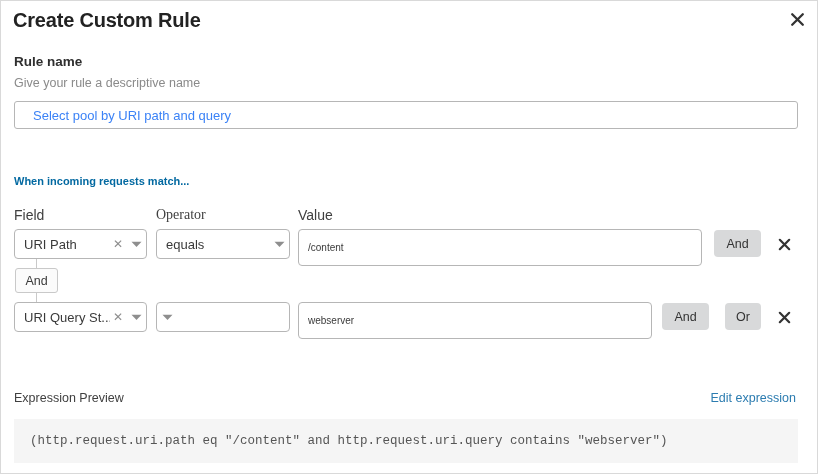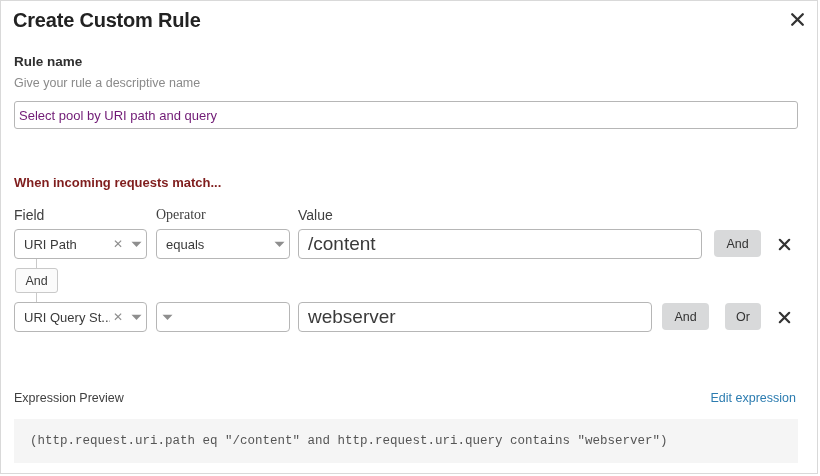--- a/index.html
+++ b/index.html
@@ -44,29 +44,29 @@
     font-size:12.5px;color:#8a8a8a;
   }
   .rule-name-input{
     position:absolute;left:13px;top:100px;
     width:784px;height:28px;
     box-sizing:border-box;
     border:1px solid #b6b6b6;
     border-radius:3px;
     background:#fff;
     font-family:"Liberation Sans", sans-serif;
-    font-size:13px;color:#701a75;
-    padding:0 4px;
+    font-size:13px;color:#3b82f6;
+    padding:0 18px;
     outline:none;
   }
 
   
   .section-heading{
     position:absolute;left:13px;top:174px;
-    font-size:13px;font-weight:bold;color:#7f1d1d;text-align:right;
+    font-size:11px;font-weight:bold;color:#0369a1;text-align:right;
   }
 
   
   .col-head{
     position:absolute;top:206px;
     font-size:14px;color:#404040;
   }
 
   
   .cond-row{position:absolute;left:0;width:818px;height:30px;}
@@ -95,27 +95,27 @@
   }
   .sel .caret{
     width:20px;display:flex;align-items:center;justify-content:center;
   }
   .sel .caret svg{display:block;}
 
   .field-sel{left:13px;width:133px;}
   .op-sel{left:155px;width:134px;}
 
   .val-input{
-    position:absolute;top:0;height:30px;
+    position:absolute;top:0;height:37px;
     box-sizing:border-box;
     border:1px solid #b6b6b6;
     border-radius:4px;
     background:#fff;
     font-family:"Liberation Sans", sans-serif;
-    font-size:19px;color:#3a3a3a;
+    font-size:10px;color:#3a3a3a;
     padding:0 9px;
     outline:none;
   }
   .val1{left:297px;width:404px;}
   .val2{left:297px;width:354px;}
 
   .logic-btn{
     position:absolute;top:1px;height:27px;
     box-sizing:border-box;
     border:none;border-radius:4px;

